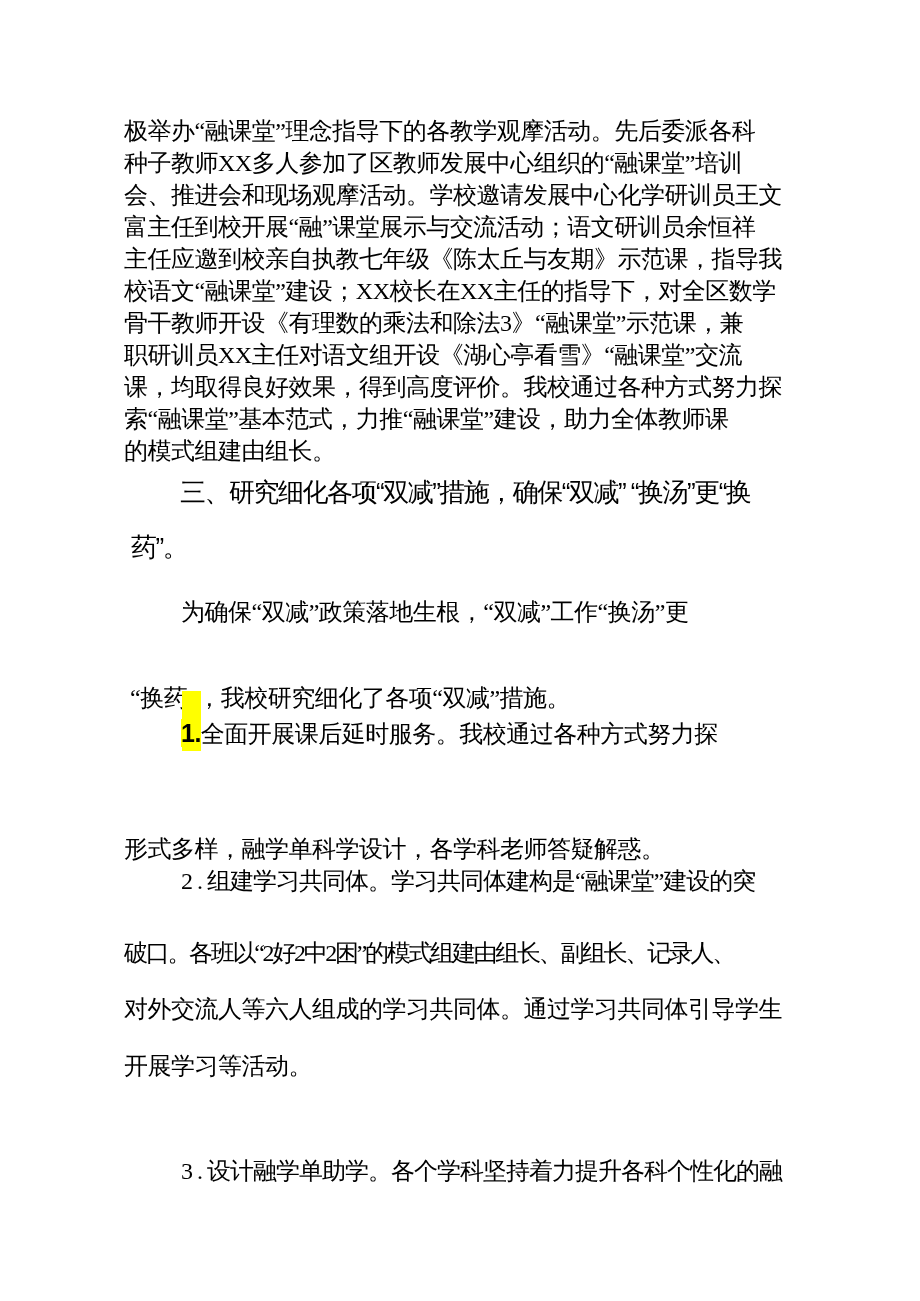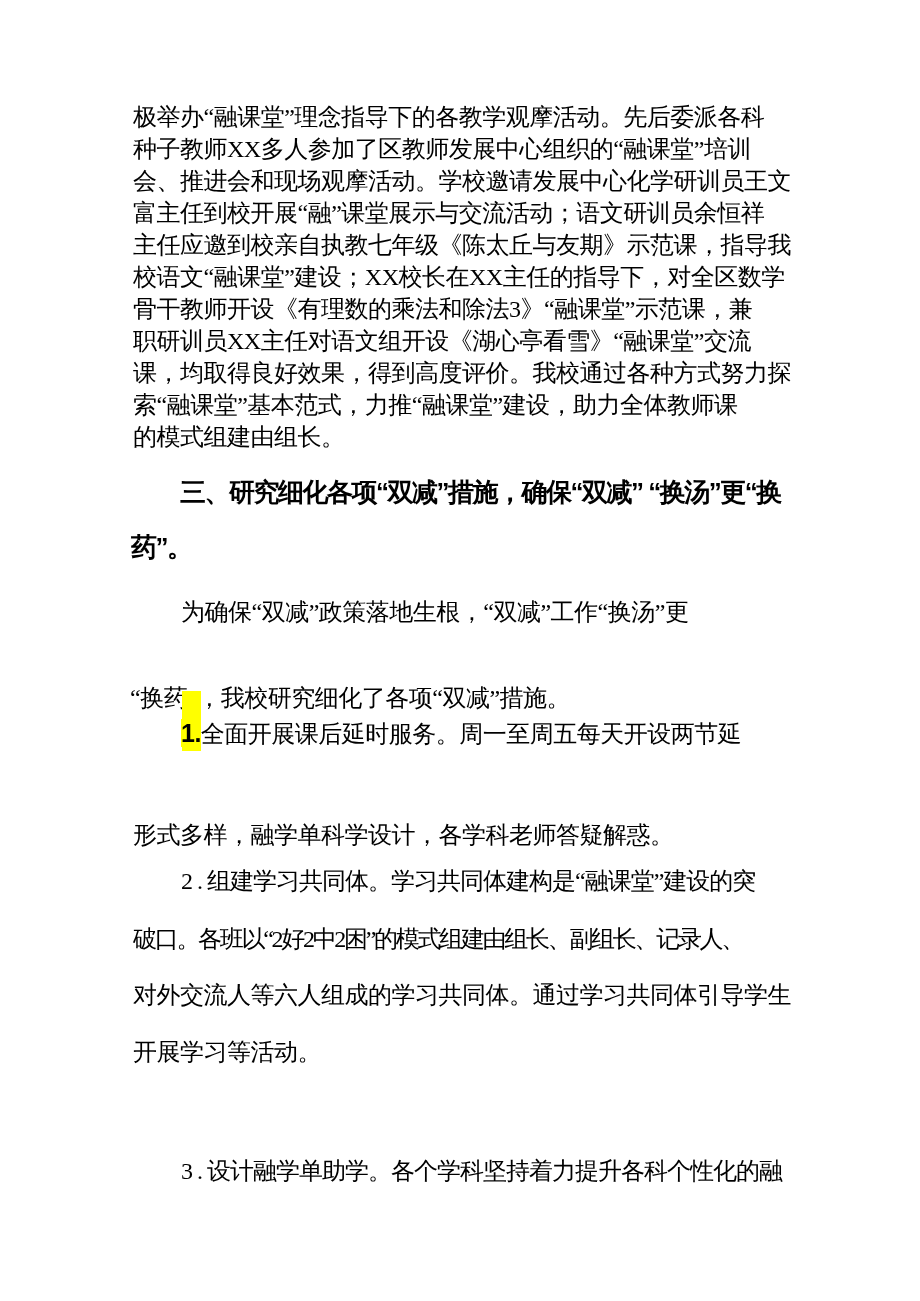--- a/index.html
+++ b/index.html
@@ -18,31 +18,31 @@
   }
   .line {
     position: absolute;
     height: 30px;
     line-height: 30px;
     font-size: 24px;
     letter-spacing: -0.5px;
     white-space: nowrap;
     color: #000000;
   }
-  .body-left { left: 133px; }
+  .body-left { left: 124px; margin-top: 14px; }
   .indent { left: 181px; }
   .hang { left: 130px; margin-top: 32px; }
   .ls-med { letter-spacing: -1px; text-align: right; }
   .ls-tight { letter-spacing: -2.3px; }
   .heading-line {
     position: absolute;
     height: 30px;
     line-height: 30px;
     font-size: 26px;
-    font-weight: 700;
+    font-weight: 400;
     letter-spacing: -1.5px;
     white-space: nowrap;
     font-family: "Liberation Sans", "DejaVu Sans", sans-serif;
     color: #000000;
   }
   .num-mark {
     font-family: "Liberation Sans", "DejaVu Sans", sans-serif;
     font-weight: 700;
     font-size: 25px;
   }
@@ -76,21 +76,21 @@
   <div class="line body-left" style="top:422px">的模式组建由组长。</div>
 
   <div class="heading-line" style="top:477px; left:180px">三、研究细化各项“双减”措施，确保“双减” “换汤”更“换</div>
   <div class="heading-line" style="top:532px; left:131px">药”。</div>
 
   <div class="line indent" style="top:597px">为确保“双减”政策落地生根，“双减”工作“换汤”更</div>
   <div class="line hang" style="top:651px">“换药”，我校研究细化了各项“双减”措施。</div>
 
   <div id="hl-block"></div>
 
-  <div class="line indent" style="top:718px"><span class="num-mark hl">1.</span><span>全面开展课后延时服务。周一至周五每天开设两节延</span></div>
+  <div class="line indent" style="top:718px"><span class="num-mark hl">1.</span><span>全面开展课后延时服务。我校通过各种方式努力探</span></div>
   <div class="line body-left" style="top:820px">形式多样，融学单科学设计，各学科老师答疑解惑。</div>
 
   <div class="line indent ls-med" style="top:866px">2 . 组建学习共同体。学习共同体建构是“融课堂”建设的突</div>
   <div class="line body-left ls-tight" style="top:924px">破口。各班以“2好2中2困”的模式组建由组长、副组长、记录人、</div>
   <div class="line body-left" style="top:980px">对外交流人等六人组成的学习共同体。通过学习共同体引导学生</div>
   <div class="line body-left" style="top:1037px">开展学习等活动。</div>
 
   <div class="line indent ls-med" style="top:1156px">3 . 设计融学单助学。各个学科坚持着力提升各科个性化的融</div>
 
 </div>

